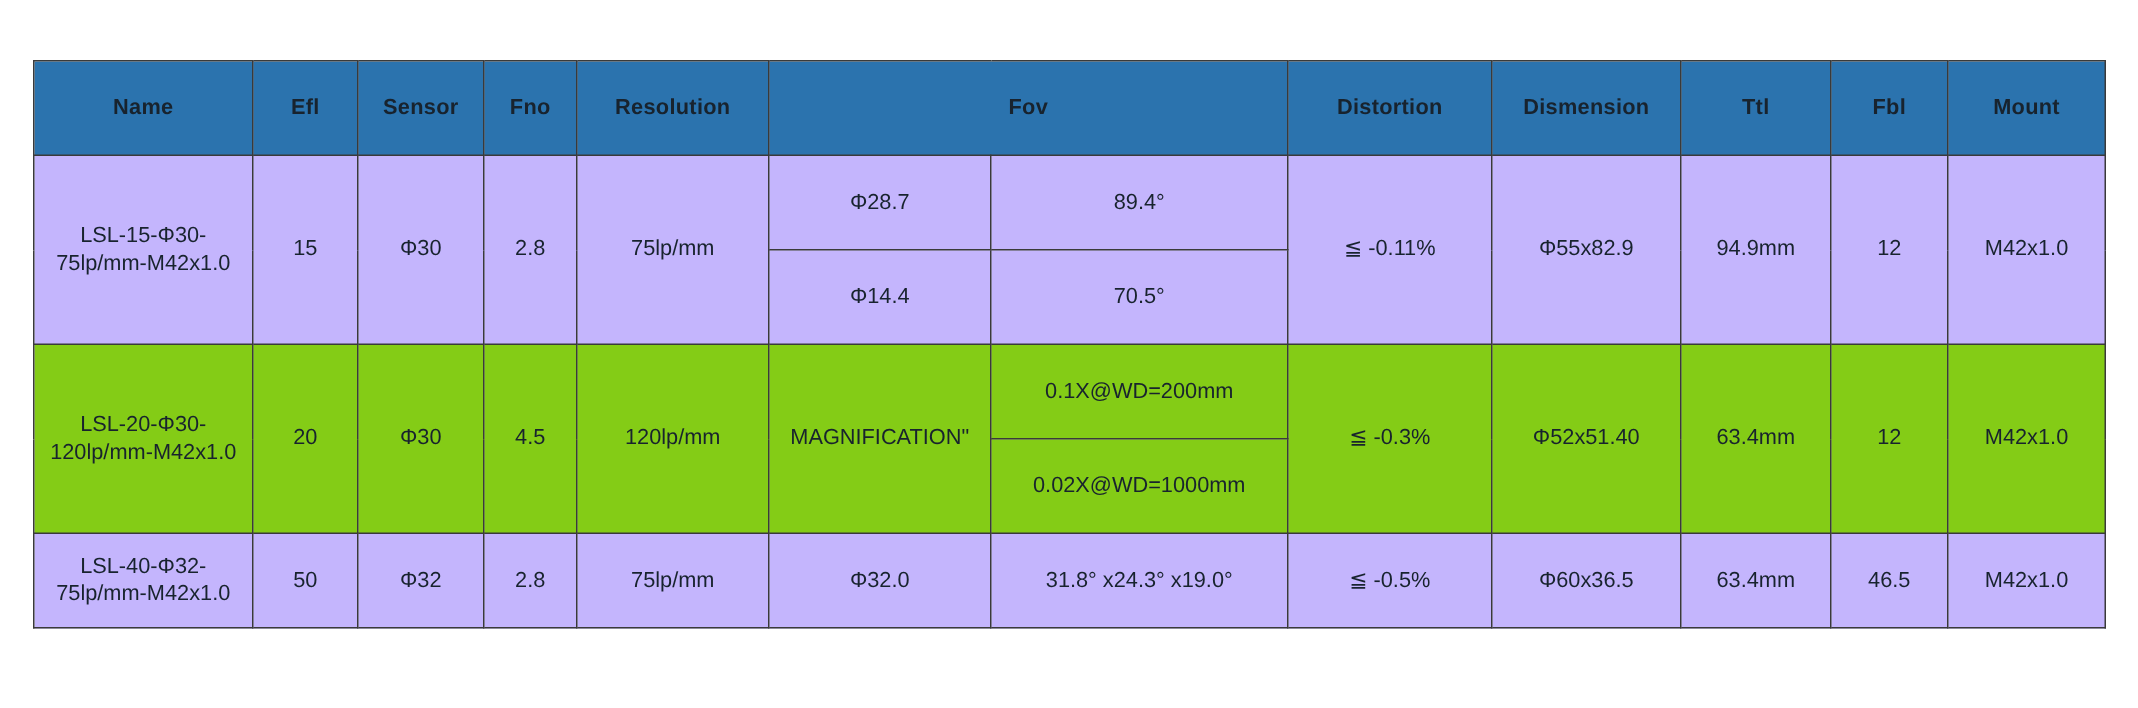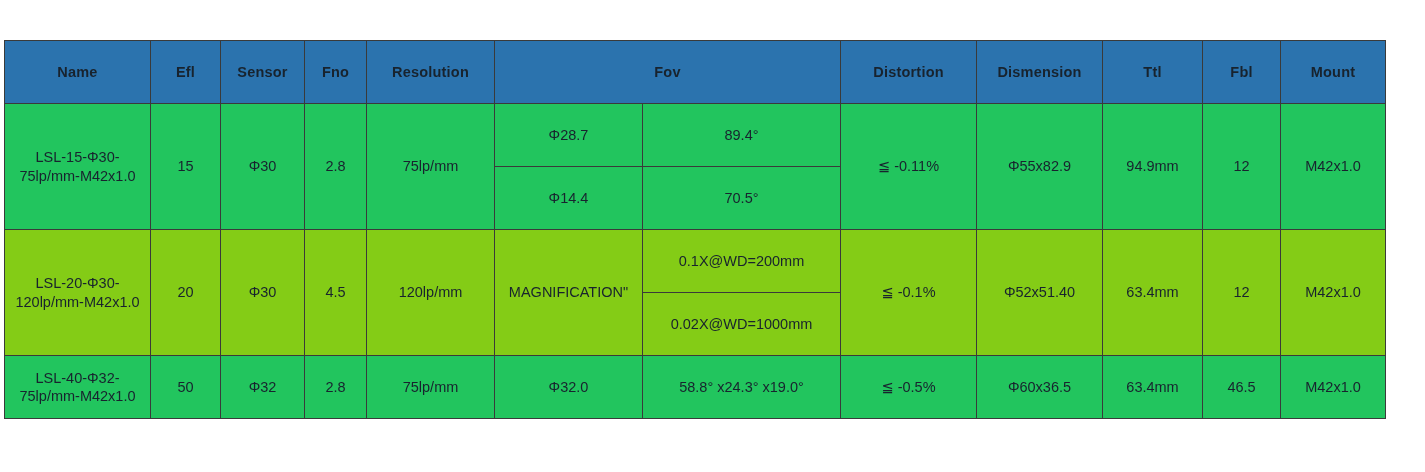--- a/index.html
+++ b/index.html
@@ -7,21 +7,21 @@
     padding: 0;
     background: #ffffff;
   }
   body {
     width: 1425px;
     height: 472px;
     font-family: "Liberation Sans", sans-serif;
     overflow: hidden;
   }
   #spec-wrap {
-    padding: 40px 22px 0 4px;
+    padding: 40px 22px 0 22px;
     box-sizing: border-box;
   }
   table.spec {
     border-collapse: collapse;
     table-layout: fixed;
     width: 1381px;
     background: #ffffff;
   }
   table.spec td, table.spec th {
     border: 1px solid #3a3a3a;
@@ -34,21 +34,21 @@
   }
   thead th {
     background: #2b73ae;
     color: #f4b942;
     font-weight: bold;
     font-size: 15.5px;
     height: 54px;
     letter-spacing: 0.2px;
   }
   tbody tr.row-white td {
-    background: #22c55e;
+    background: #c4b5fd;
   }
   tbody tr.row-beige td {
     background: #84cc16;
   }
   tbody td.tall {
     height: 54px;
   }
   td.name-cell {
     font-size: 14px;
     padding-left: 5px;
@@ -123,38 +123,38 @@
       </tr>
 
       <tr class="row-beige">
         <td class="name-cell tall" rowspan="2">LSL-20-Φ30-120lp/mm-M42x1.0</td>
         <td class="tall" rowspan="2">20</td>
         <td class="tall" rowspan="2">Φ30</td>
         <td class="tall" rowspan="2">4.5</td>
         <td class="tall" rowspan="2">120lp/mm</td>
         <td class="tall" rowspan="2">MAGNIFICATION"</td>
         <td class="tall">0.1X@WD=200mm</td>
-        <td class="tall" rowspan="2">≦ -0.1%</td>
+        <td class="tall" rowspan="2">≦ -0.3%</td>
         <td class="tall" rowspan="2">Φ52x51.40</td>
         <td class="tall" rowspan="2">63.4mm</td>
         <td class="tall" rowspan="2">12</td>
         <td class="tall" rowspan="2">M42x1.0</td>
       </tr>
       <tr class="row-beige">
         <td class="tall">0.02X@WD=1000mm</td>
       </tr>
 
       <tr class="row-white">
         <td class="name-cell tall">LSL-40-Φ32-75lp/mm-M42x1.0</td>
         <td class="tall">50</td>
         <td class="tall">Φ32</td>
         <td class="tall">2.8</td>
         <td class="tall">75lp/mm</td>
         <td class="tall">Φ32.0</td>
-        <td class="tall">58.8° x24.3° x19.0°</td>
+        <td class="tall">31.8° x24.3° x19.0°</td>
         <td class="tall">≦ -0.5%</td>
         <td class="tall">Φ60x36.5</td>
         <td class="tall">63.4mm</td>
         <td class="tall">46.5</td>
         <td class="tall">M42x1.0</td>
       </tr>
 
     </tbody>
   </table>
 </div>

